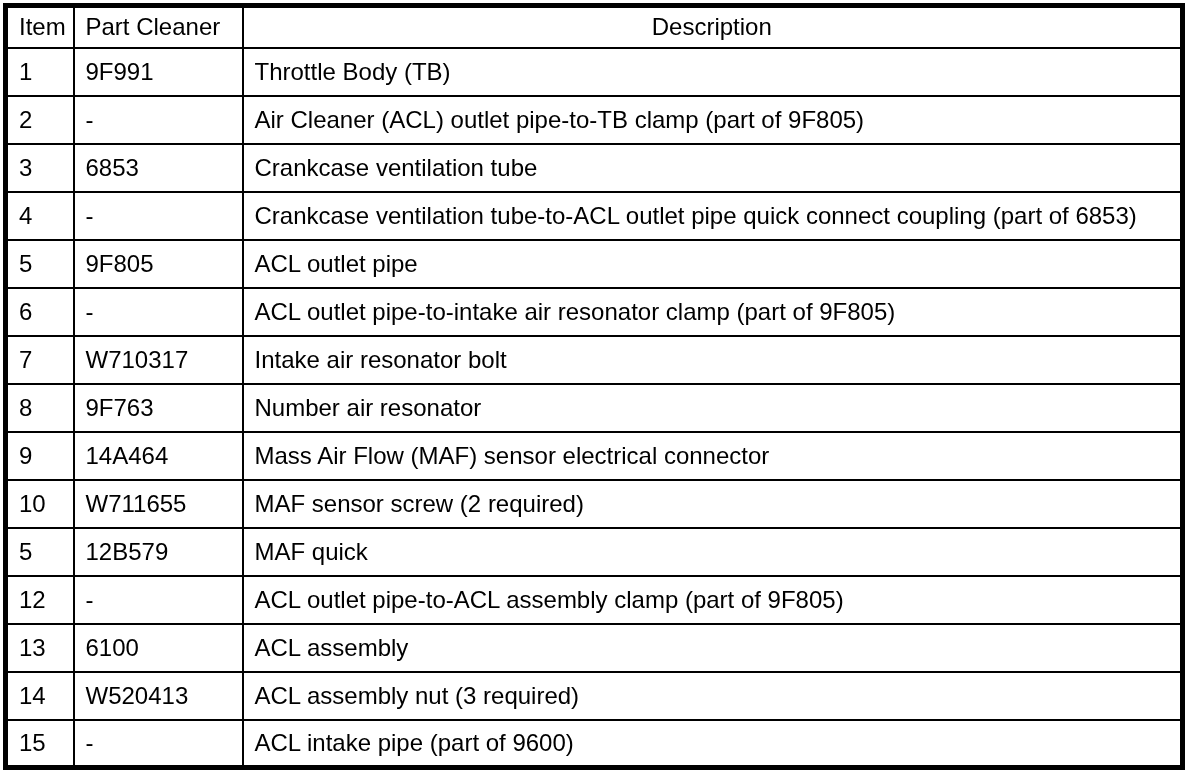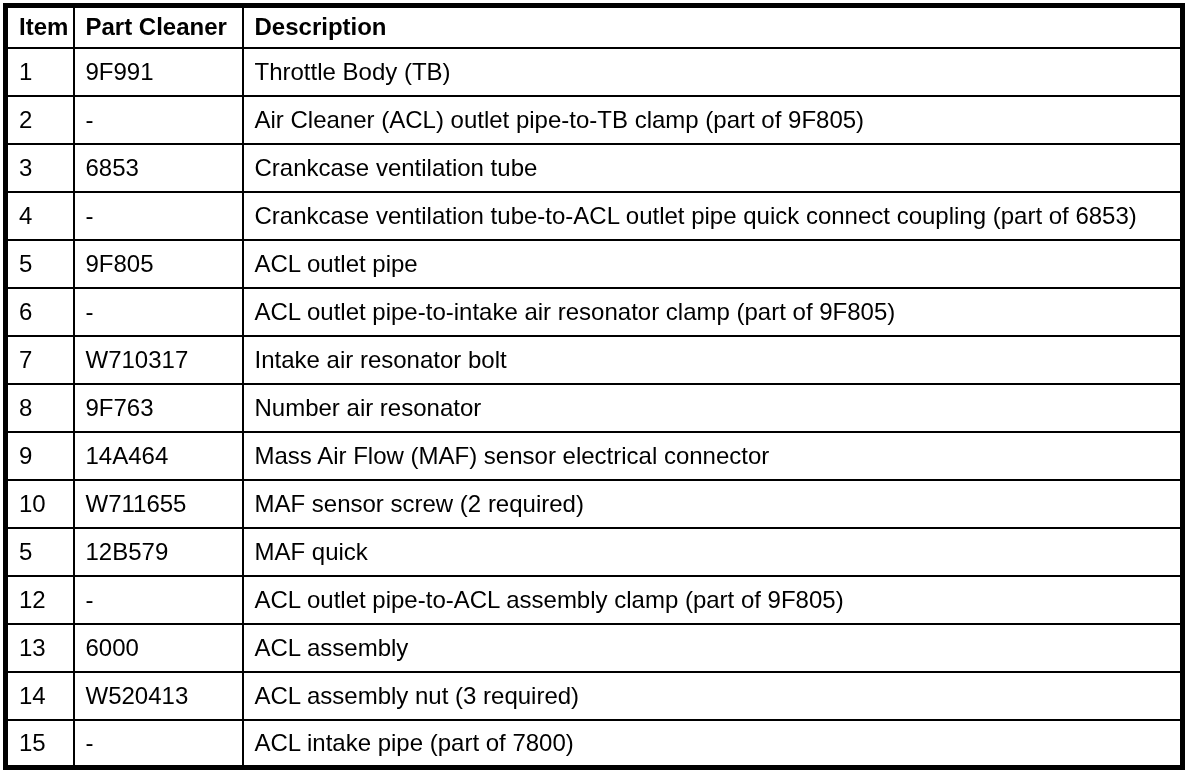--- a/index.html
+++ b/index.html
@@ -35,25 +35,25 @@
     border: 2px solid #000000;
     padding: 0 11px;
     vertical-align: middle;
     white-space: nowrap;
     overflow: hidden;
     font-size: 24px;
     line-height: 1;
     text-align: left;
   }
   table.parts-table thead th {
-    font-weight: bold;
+    font-weight: normal;
     height: 42px;
   }
   table.parts-table thead th.center {
-    text-align: left;
+    text-align: center;
   }
   table.parts-table tbody td {
     font-weight: normal;
     height: 48px;
   }
   col.col-item { width: 68px; }
   col.col-part { width: 169px; }
   col.col-desc { width: 940px; }
 </style>
 </head>
@@ -129,28 +129,28 @@
         <td>12B579</td>
         <td>MAF quick</td>
       </tr>
       <tr>
         <td>12</td>
         <td>-</td>
         <td>ACL outlet pipe-to-ACL assembly clamp (part of 9F805)</td>
       </tr>
       <tr>
         <td>13</td>
-        <td>6000</td>
+        <td>6100</td>
         <td>ACL assembly</td>
       </tr>
       <tr>
         <td>14</td>
         <td>W520413</td>
         <td>ACL assembly nut (3 required)</td>
       </tr>
       <tr>
         <td>15</td>
         <td>-</td>
-        <td>ACL intake pipe (part of 7800)</td>
+        <td>ACL intake pipe (part of 9600)</td>
       </tr>
     </tbody>
   </table>
 </div>
 
 </body></html>

